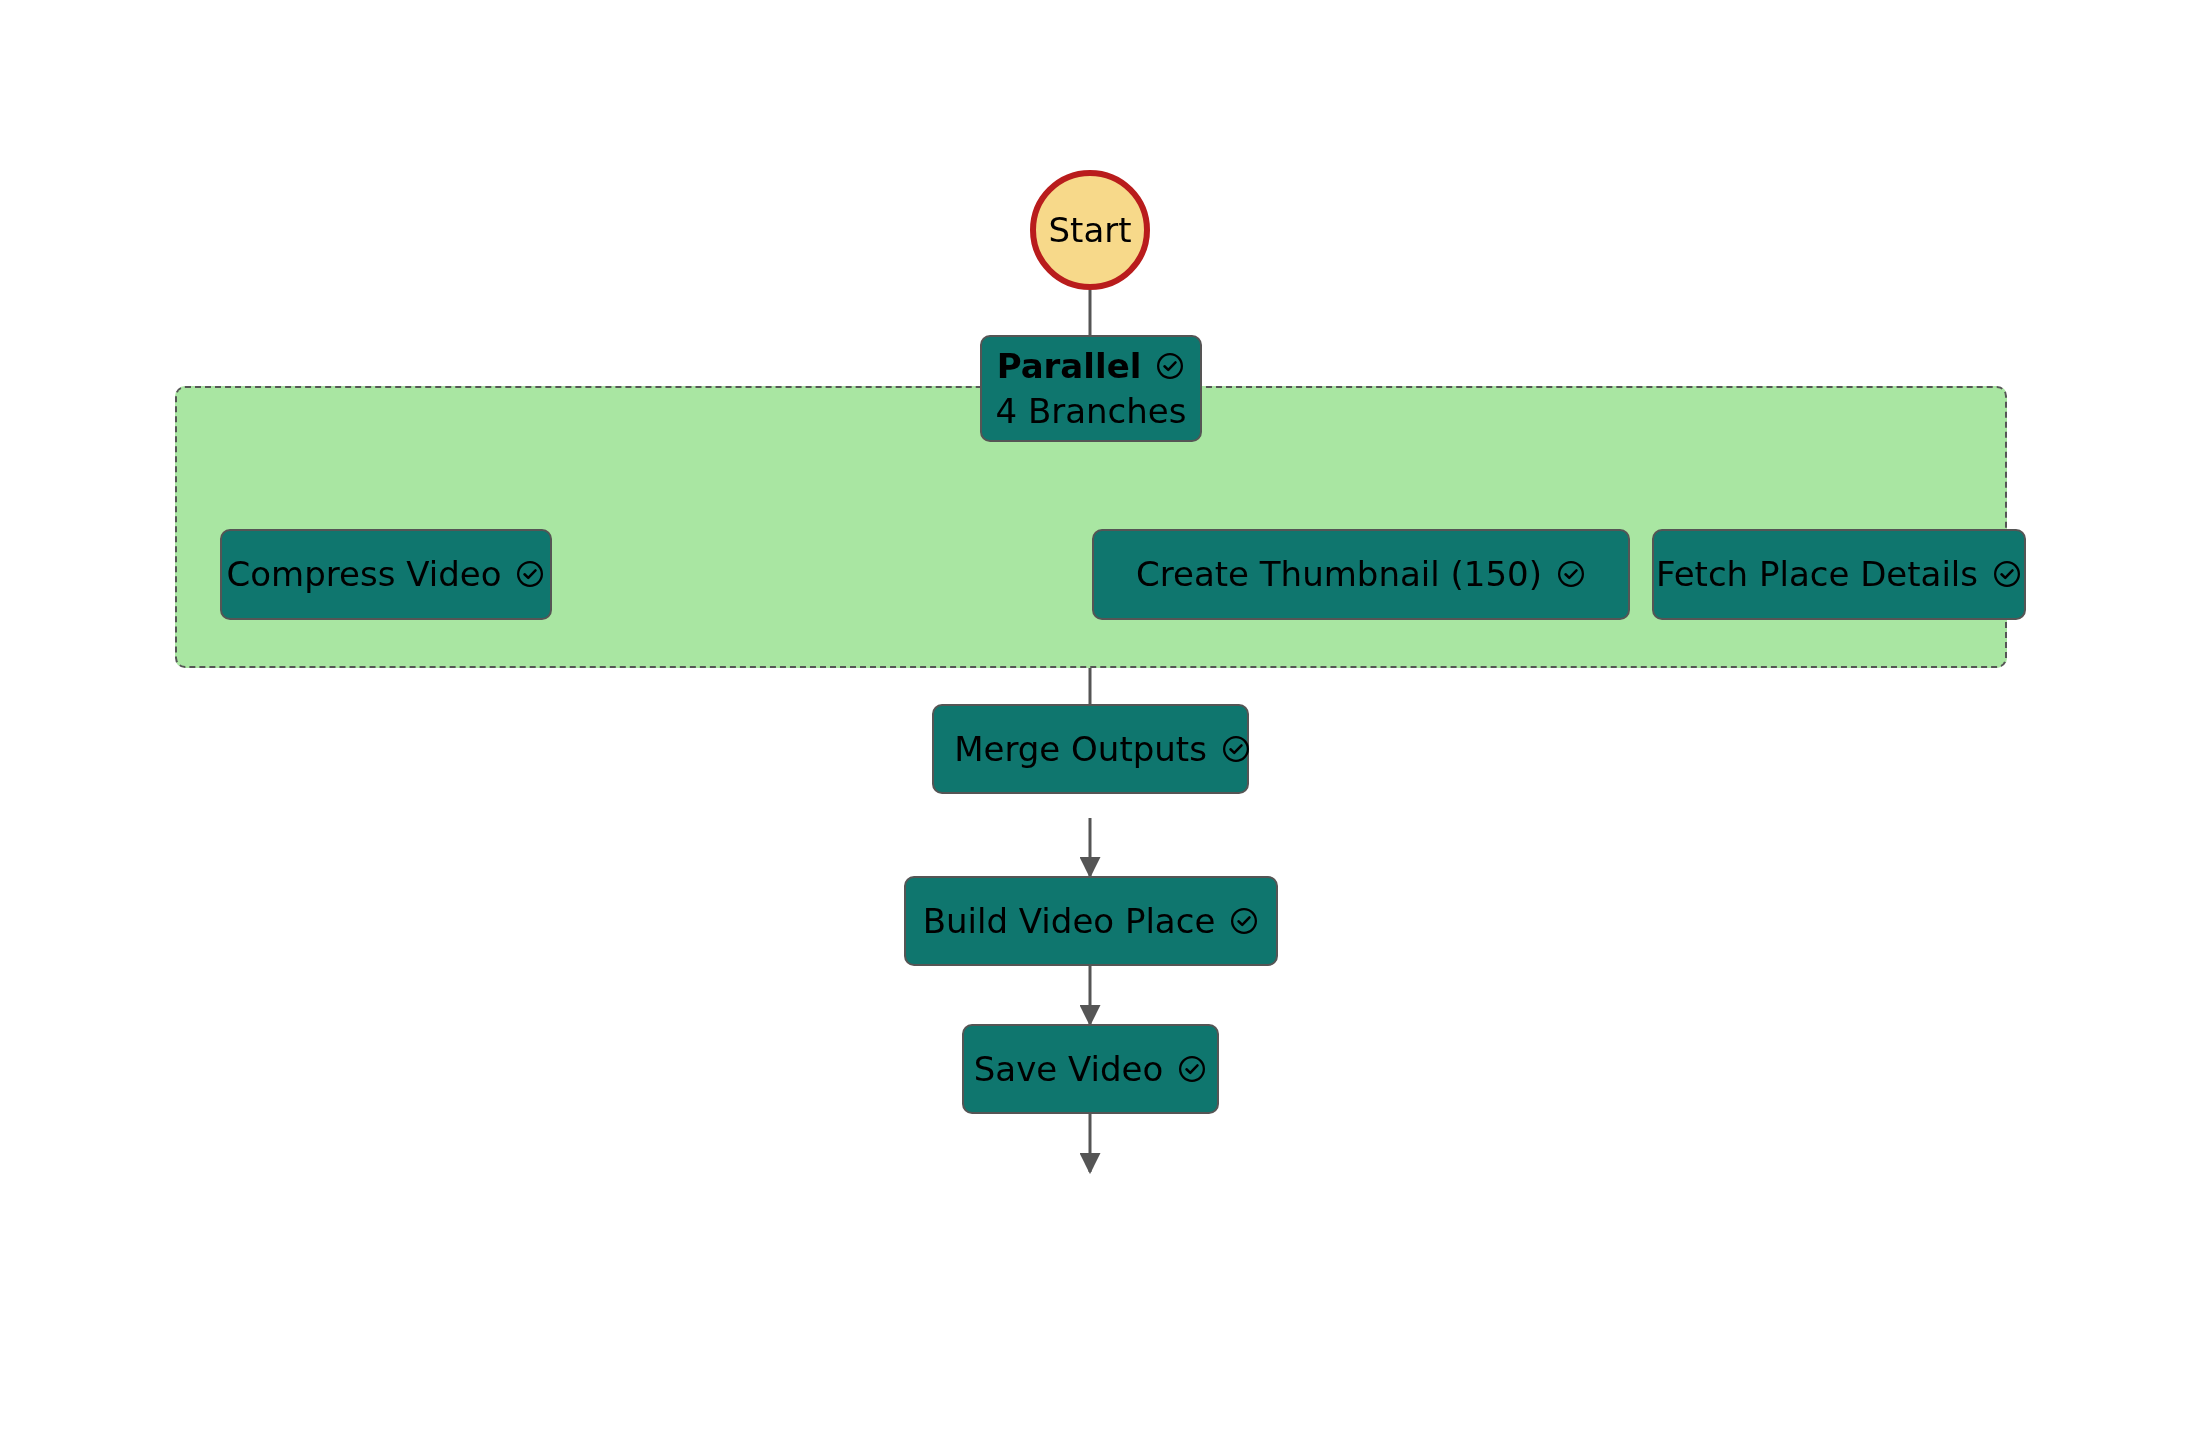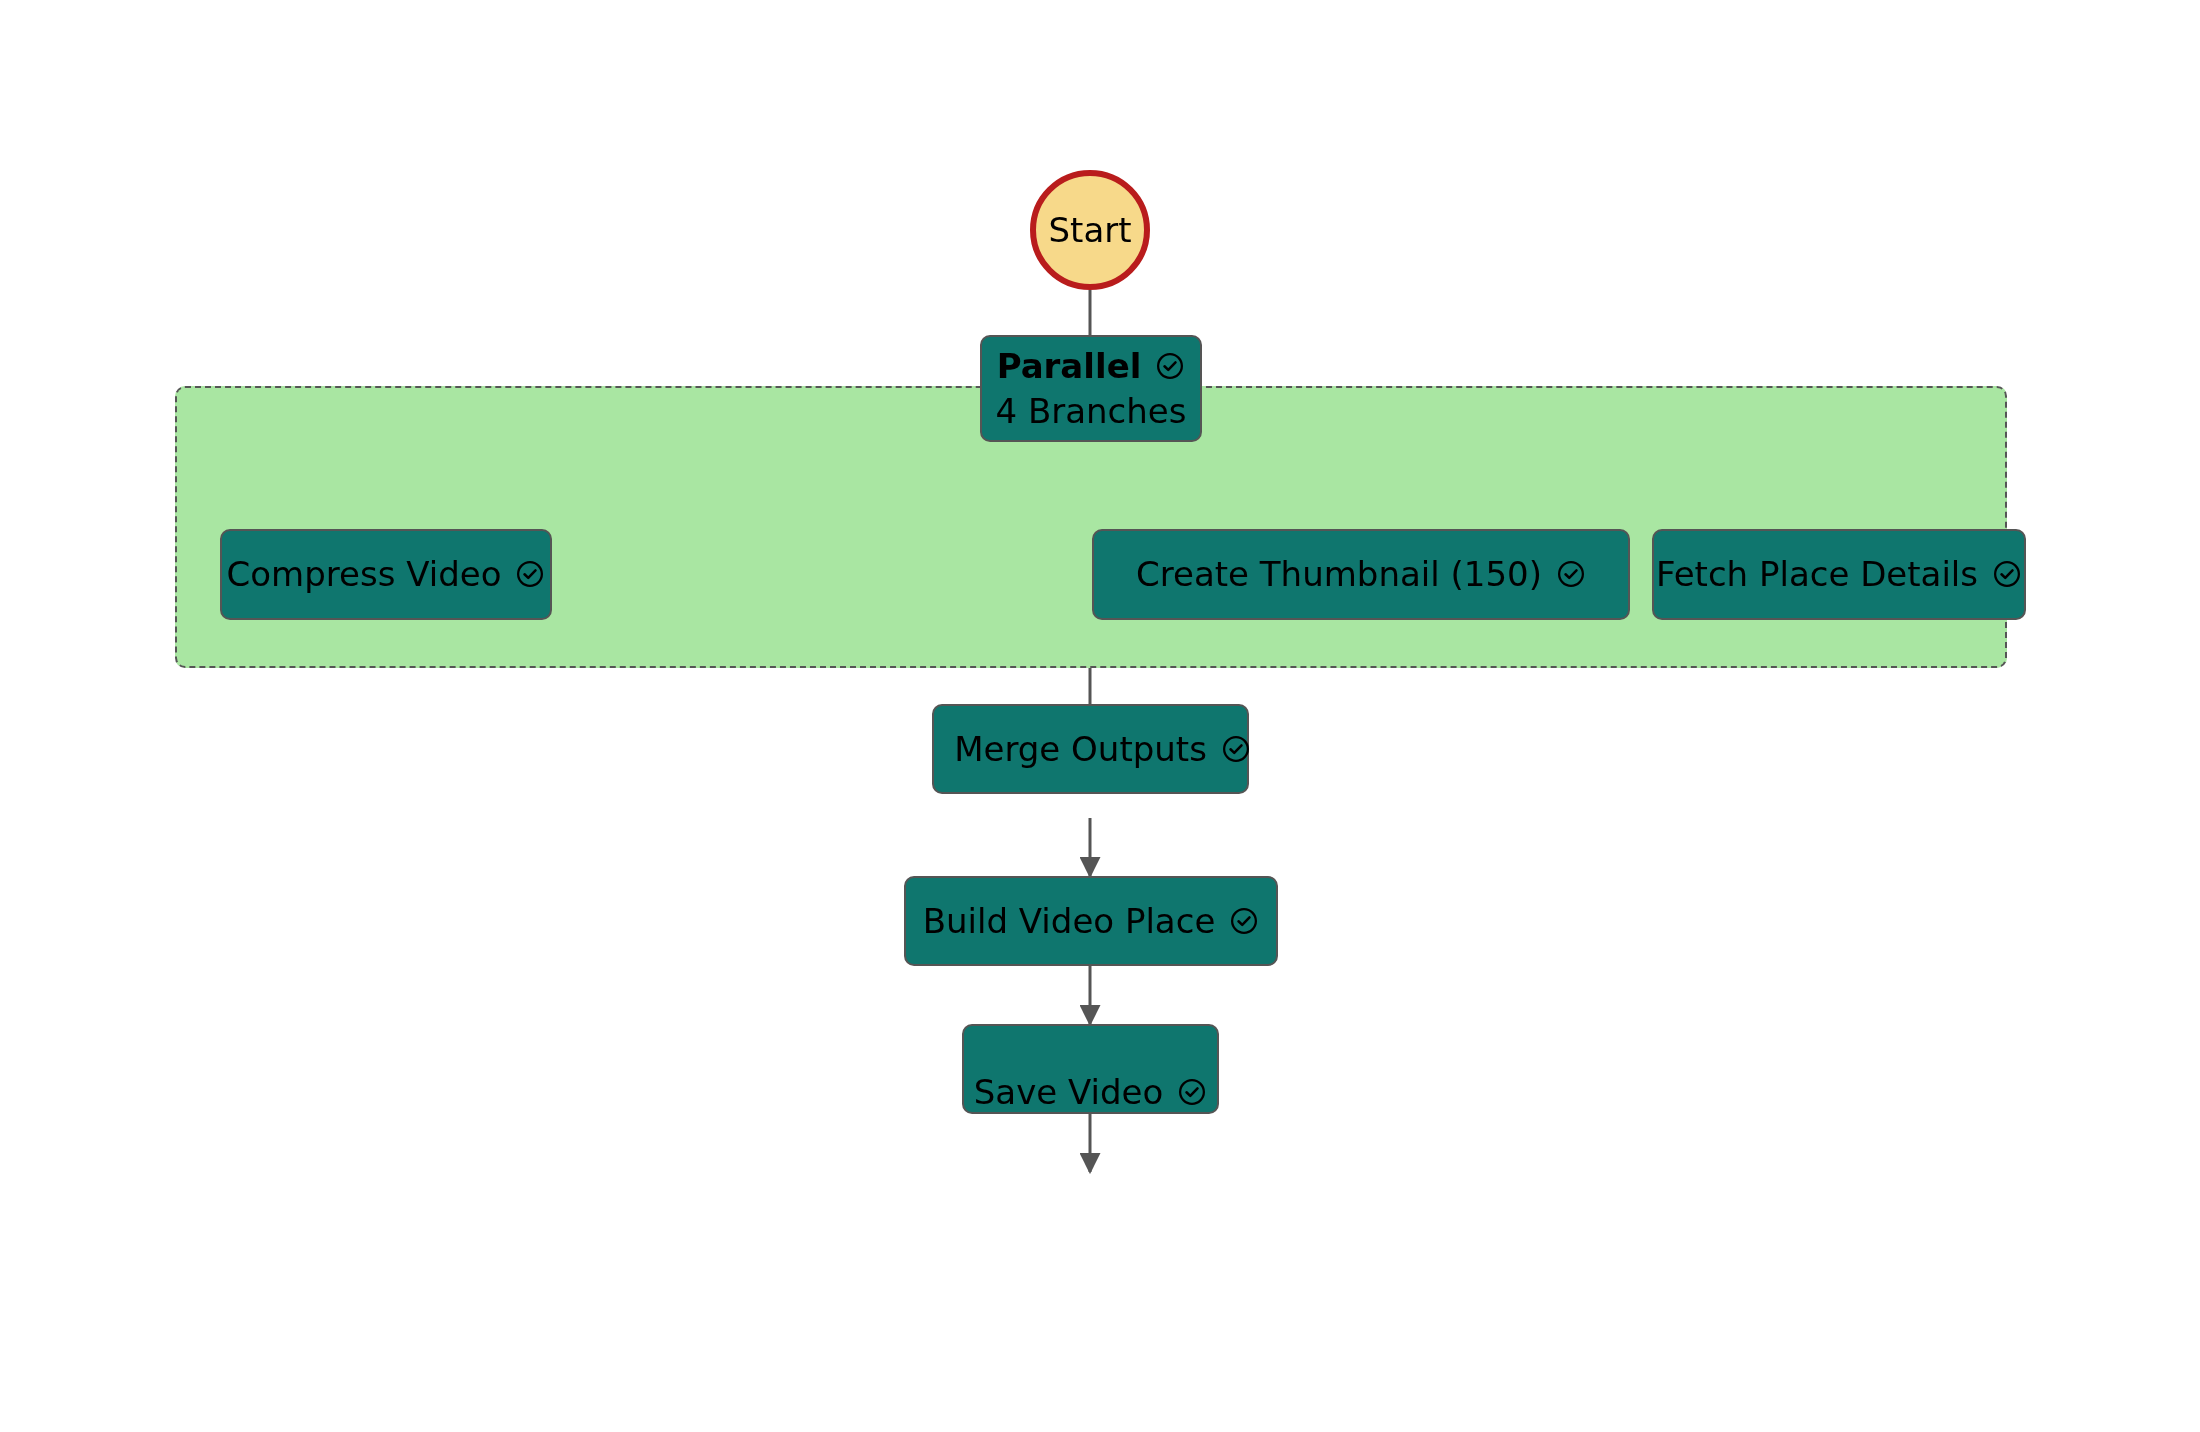--- a/index.html
+++ b/index.html
@@ -201,21 +201,21 @@
       <span>Build Video Place</span>
       <span class="check-icon">
         <svg viewBox="0 0 24 24" fill="none" xmlns="http://www.w3.org/2000/svg">
           <circle cx="12" cy="12" r="9.5" stroke="#000000" stroke-width="1.8"></circle>
           <path d="M7.6 12.2 L10.6 15.1 L16.4 9.1" stroke="#000000" stroke-width="2" stroke-linecap="round" stroke-linejoin="round"></path>
         </svg>
       </span>
     </div>
   </div>
 
-  <div class="node" style="left:962px; top:1024px; width:257px; height:90px;align-items:flex-end;">
+  <div class="node" style="left:962px; top:1024px; width:257px; height:90px;">
     <div class="node-inner">
       <span>Save Video</span>
       <span class="check-icon">
         <svg viewBox="0 0 24 24" fill="none" xmlns="http://www.w3.org/2000/svg">
           <circle cx="12" cy="12" r="9.5" stroke="#000000" stroke-width="1.8"></circle>
           <path d="M7.6 12.2 L10.6 15.1 L16.4 9.1" stroke="#000000" stroke-width="2" stroke-linecap="round" stroke-linejoin="round"></path>
         </svg>
       </span>
     </div>
   </div>

